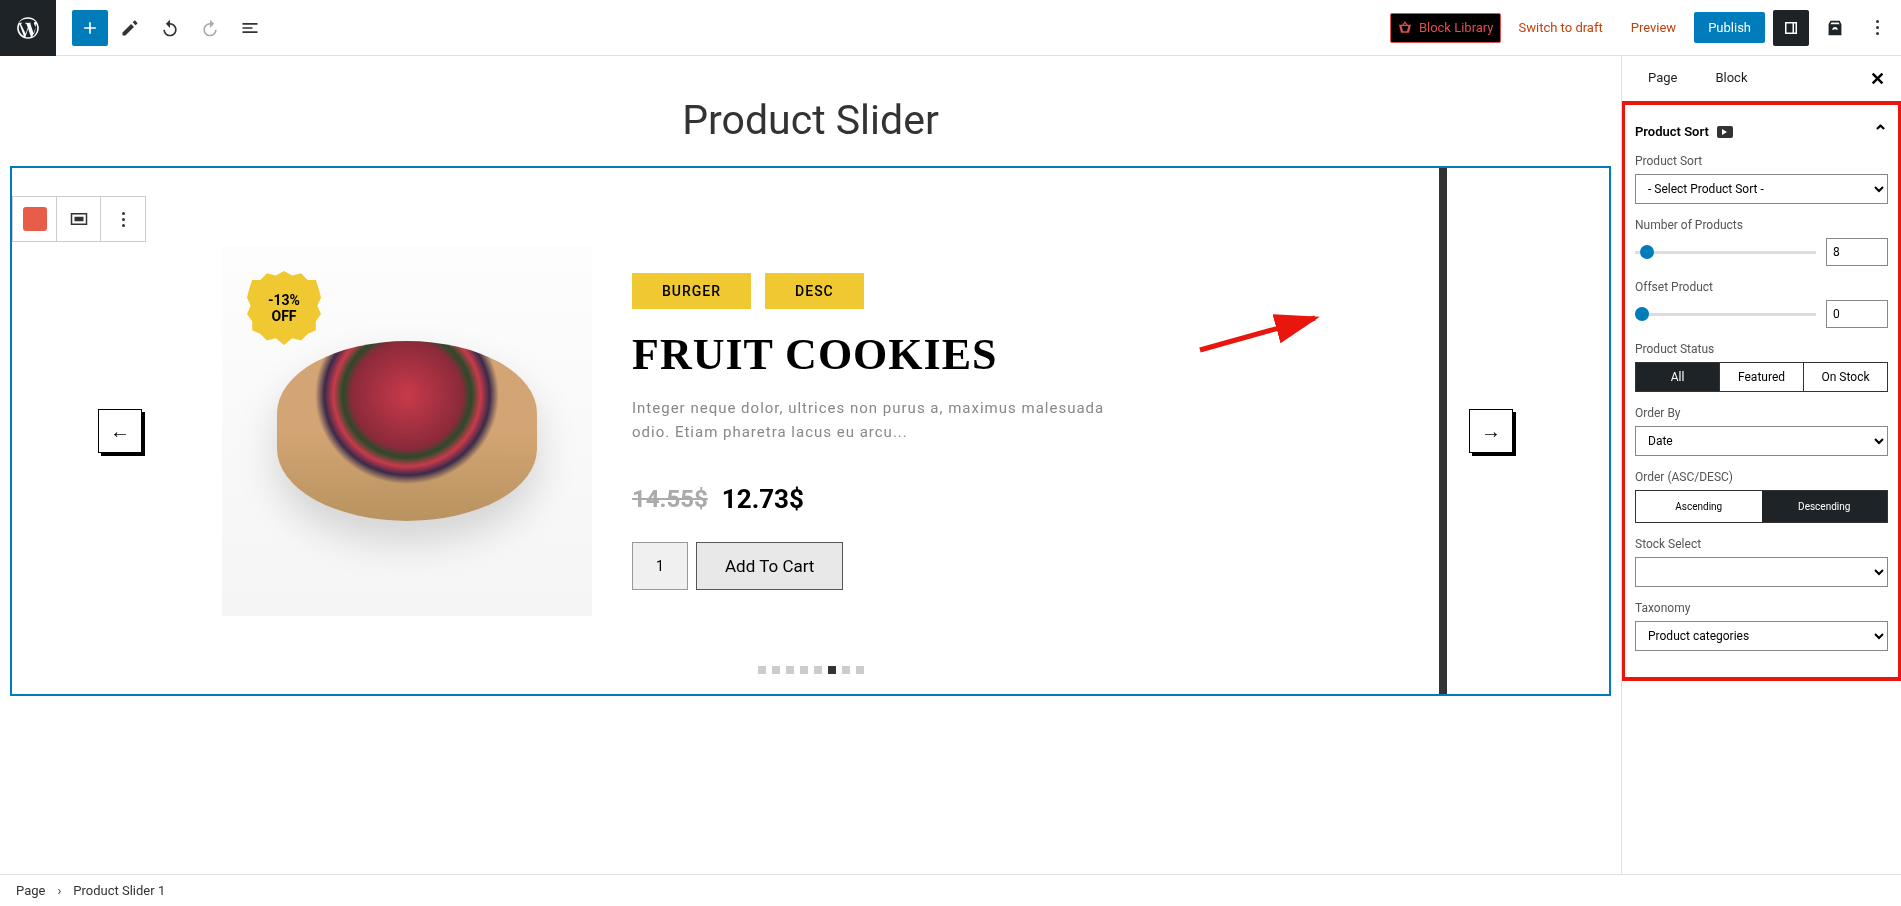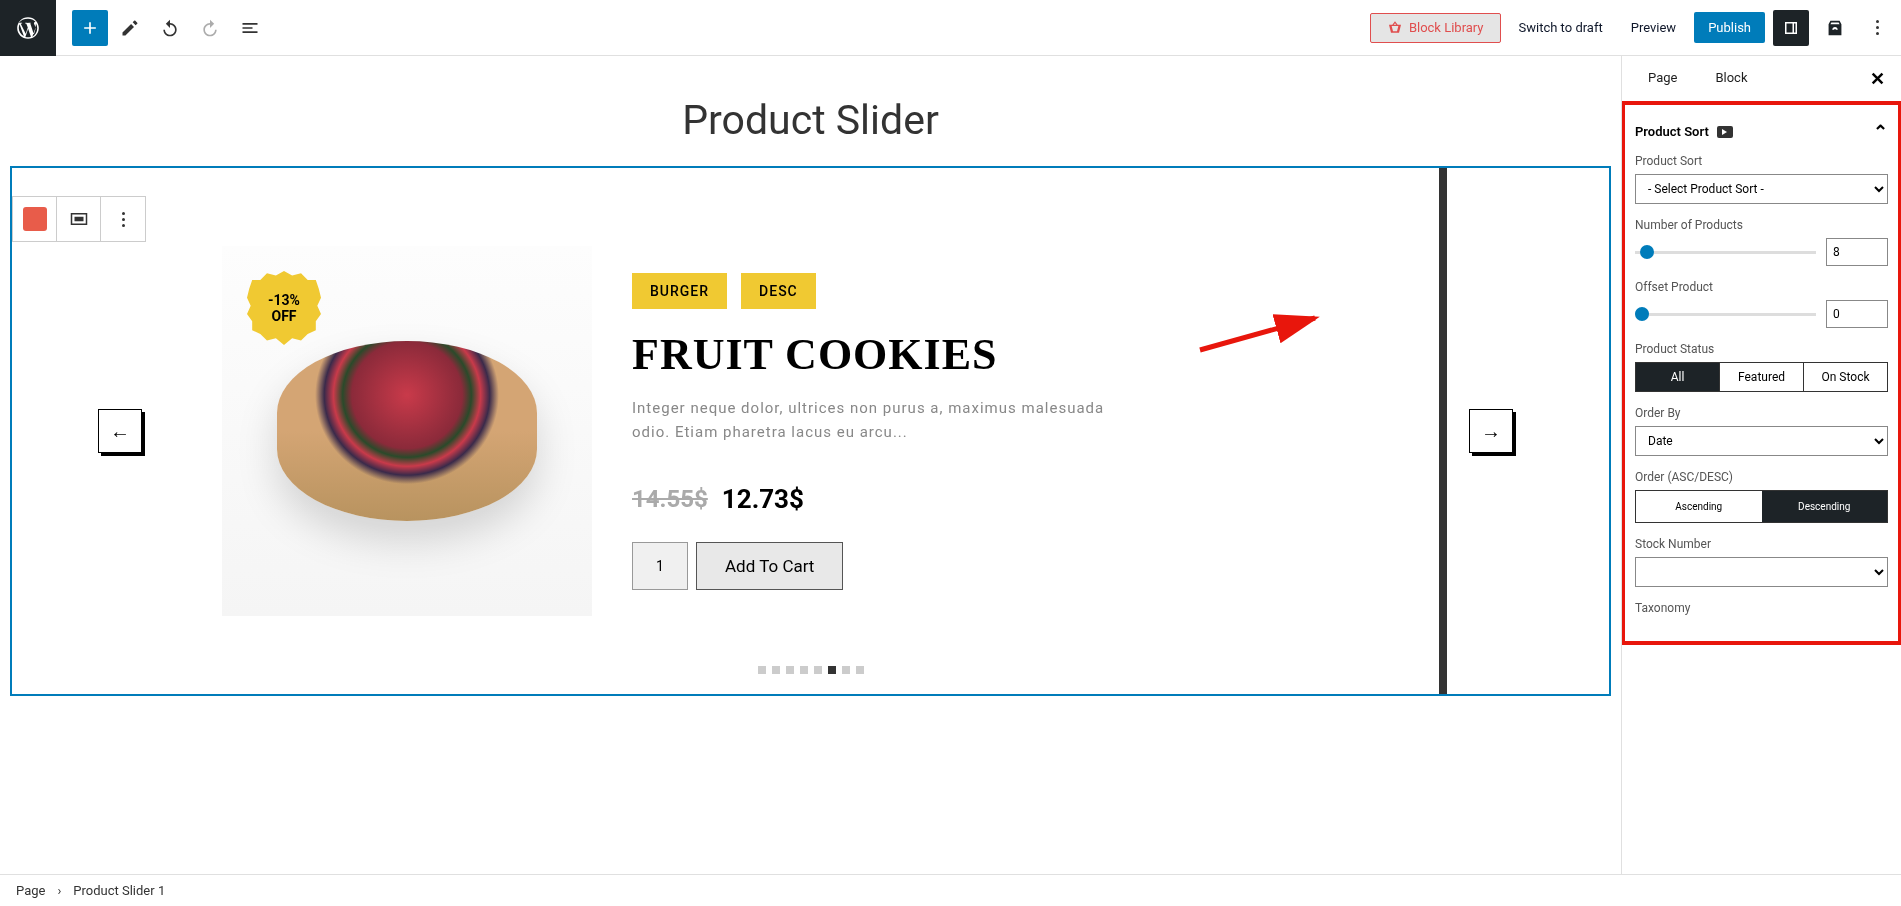--- a/index.html
+++ b/index.html
@@ -4,43 +4,43 @@
 <style>
 *{box-sizing:border-box;margin:0;padding:0;font-family:-apple-system,BlinkMacSystemFont,"Segoe UI",Roboto,sans-serif}
 body{background:#fff;overflow:hidden;width:1901px;height:906px;position:relative}
 .topbar{height:56px;background:#fff;border-bottom:1px solid #e0e0e0;display:flex;align-items:center;padding:0 8px}
 .wp-logo{width:56px;height:56px;background:#1d2327;display:flex;align-items:center;justify-content:center;margin-left:-8px}
 .wp-logo svg{width:26px;height:26px;fill:#fff}
 .tb-left{display:flex;align-items:center;gap:4px;margin-left:16px}
 .tb-btn{width:36px;height:36px;display:flex;align-items:center;justify-content:center;border:none;background:transparent;cursor:pointer;border-radius:2px}
 .tb-add{background:#007cba;color:#fff}
 .tb-right{margin-left:auto;display:flex;align-items:center;gap:8px}
-.block-lib{border:1px solid #e04e4e;color:#e04e4e;background:#e5e5e5;padding:6px 16px;display:flex;align-items:center;gap:6px;font-size:13px;cursor:pointer;border-radius:2px}
-.link-btn{color:#0f172a;background:none;border:none;font-size:13px;cursor:pointer;padding:6px 10px}
+.block-lib{border:1px solid #e04e4e;color:#e04e4e;background:#000000;padding:6px 6px;display:flex;align-items:center;gap:6px;font-size:13px;cursor:pointer;border-radius:2px}
+.link-btn{color:#c2410c;background:none;border:none;font-size:13px;cursor:pointer;padding:6px 10px}
 .publish{background:#007cba;color:#fff;border:none;padding:8px 14px;font-size:13px;cursor:pointer;border-radius:2px}
 .sq-btn{width:36px;height:36px;background:#1d2327;color:#fff;display:flex;align-items:center;justify-content:center;border:none;border-radius:2px;cursor:pointer}
 .bag-btn{width:36px;height:36px;background:transparent;border:none;cursor:pointer;display:flex;align-items:center;justify-content:center}
 .dots-btn{width:32px;height:36px;background:none;border:none;cursor:pointer;display:flex;flex-direction:column;align-items:center;justify-content:center;gap:3px}
 .dots-btn span{width:3px;height:3px;background:#333;border-radius:50%}
 .main{display:flex;height:calc(100% - 56px - 32px)}
 .canvas{flex:1;position:relative;overflow:hidden;padding-top:40px}
 .title{text-align:center;font-size:41px;font-weight:400;color:#333;margin-bottom:22px}
 .block-toolbar{position:absolute;top:140px;left:12px;background:#fff;border:1px solid #ccc;display:flex;z-index:5}
 .bt-cell{width:44px;height:44px;border-right:1px solid #ccc;display:flex;align-items:center;justify-content:center}
 .bt-cell:last-child{border-right:none}
 .bt-ico1{width:24px;height:24px;background:#e85c4a;border-radius:3px}
 .slider-block{margin:0 10px;border:2px solid #007cba;height:530px;position:relative;background:#fff}
 .slider-inner{margin:0 170px;height:100%;position:relative;display:flex;align-items:center}
 .slider-inner::after{content:'';position:absolute;right:-8px;top:0;bottom:0;width:8px;background:#333}
 .prod-img{width:370px;height:370px;background:linear-gradient(180deg,#fdfdfd 0%,#f5f5f5 100%);position:relative;display:flex;align-items:center;justify-content:center;margin-left:40px}
 .cookie{width:260px;height:180px;background:radial-gradient(ellipse at 50% 30%,#c93a4a 0%,#8b2a3a 30%,#2a4a2a 35%,#c93a4a 40%,#3a2a4a 45%,transparent 50%),linear-gradient(180deg,#d4a574 50%,#b8935f 100%);border-radius:50%/40%;position:relative;box-shadow:0 20px 40px rgba(0,0,0,.15)}
 .badge{position:absolute;top:25px;left:25px;width:74px;height:74px;background:#f0c932;display:flex;flex-direction:column;align-items:center;justify-content:center;font-weight:bold;font-size:14px;clip-path:polygon(50% 0%,61% 6%,73% 3%,82% 12%,93% 12%,97% 24%,100% 36%,95% 47%,100% 58%,93% 68%,93% 80%,82% 85%,73% 94%,61% 91%,50% 100%,39% 91%,27% 94%,18% 85%,7% 80%,7% 68%,0% 58%,5% 47%,0% 36%,3% 24%,7% 12%,18% 12%,27% 3%,39% 6%)}
 .prod-info{margin-left:40px;flex:1}
 .tags{display:flex;gap:14px;margin-bottom:20px}
-.tag{background:#f0c932;padding:10px 18px;font-size:14px;font-weight:500;letter-spacing:1px}
+.tag{background:#f0c932;padding:10px 30px;font-size:14px;font-weight:500;letter-spacing:1px}
 .prod-title{font-family:Georgia,serif;font-size:44px;font-weight:bold;margin-bottom:16px;letter-spacing:1px}
 .prod-desc{color:#888;font-size:15px;line-height:1.6;margin-bottom:40px;letter-spacing:1px;max-width:480px}
 .price-row{display:flex;align-items:center;gap:14px;margin-bottom:28px}
 .old-price{color:#aaa;text-decoration:line-through;font-size:24px;font-weight:bold}
 .new-price{font-size:26px;font-weight:bold}
 .cart-row{display:flex;gap:8px}
 .qty{width:56px;height:48px;border:1px solid #999;background:#f0f0f0;text-align:center;font-size:14px}
 .atc{height:48px;padding:0 28px;border:1px solid #555;background:#e8e8e8;font-size:17px;cursor:pointer}
 .nav-arrow{position:absolute;top:50%;transform:translateY(-50%);width:44px;height:44px;border:1px solid #000;background:#fff;display:flex;align-items:center;justify-content:center;font-size:20px;cursor:pointer;box-shadow:3px 3px 0 #000}
 .nav-prev{left:86px}
@@ -248,25 +248,26 @@
         <select class="f-sel"><option>Date</option></select>
       </div>
       <div class="field">
         <div class="f-label">Order (ASC/DESC)</div>
         <div class="order-group">
           <button class="og-btn">Ascending</button>
           <button class="og-btn act">Descending</button>
         </div>
       </div>
       <div class="field">
-        <div class="f-label">Stock Number</div>
+        <div class="f-label">Stock Select</div>
         <select class="f-sel"><option></option></select>
       </div>
       <div class="field" style="margin-bottom:12px">
         <div class="f-label">Taxonomy</div>
+        <select class="f-sel"><option>Product categories</option></select>
       </div>
     </div>
   </div>
 </div>
 
 <div class="footer">
   <span>Page</span>
   <span>›</span>
   <span>Product Slider 1</span>
 </div>

